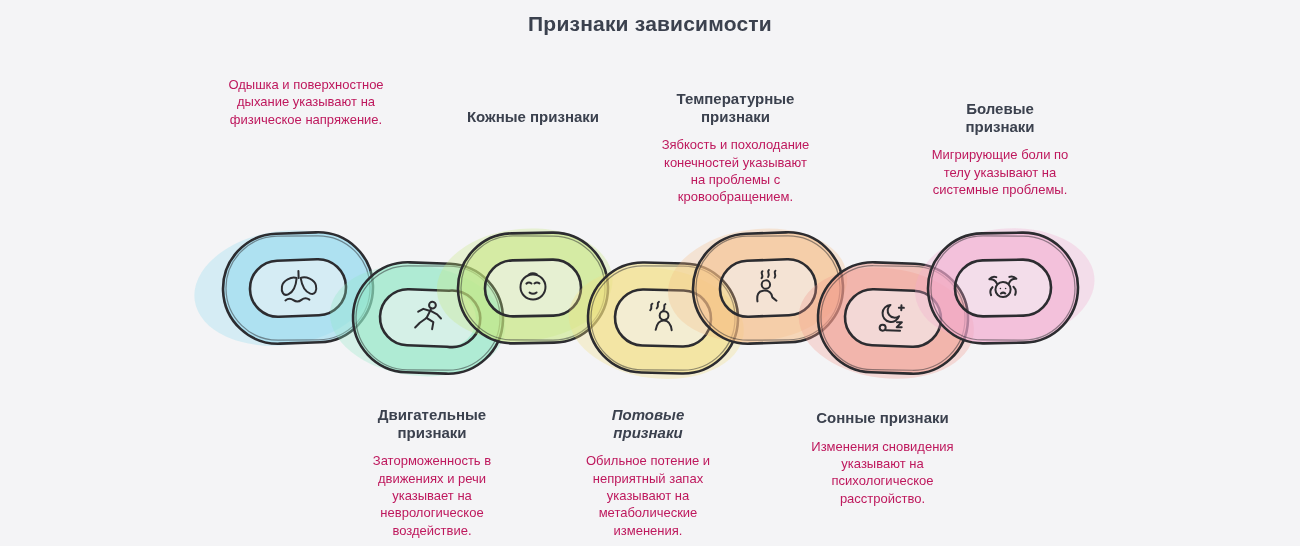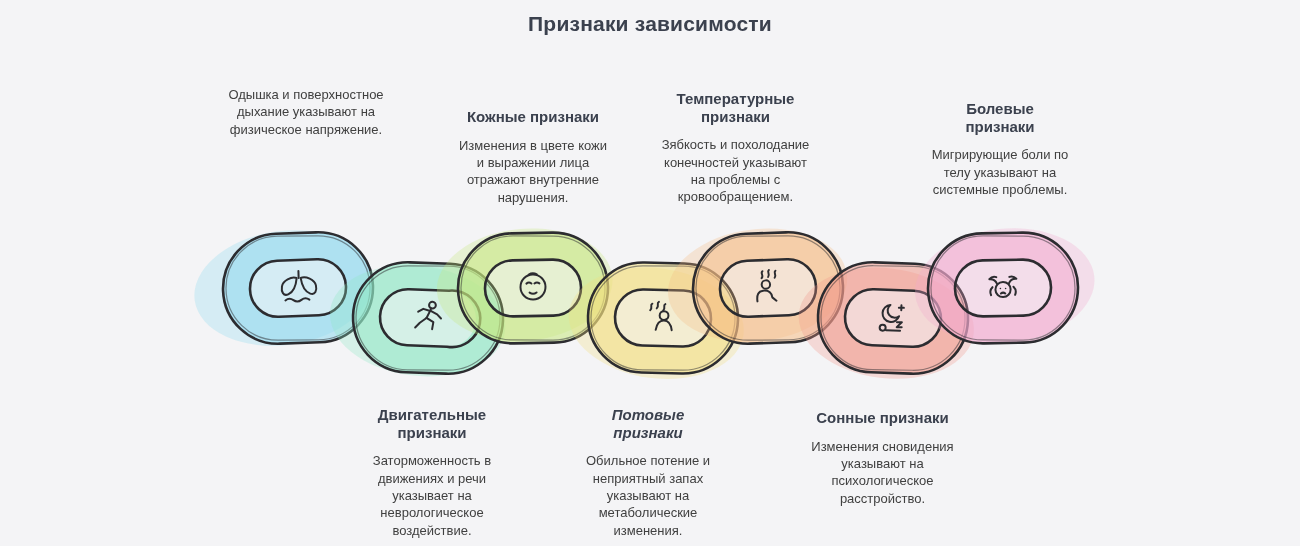--- a/index.html
+++ b/index.html
@@ -12,21 +12,21 @@
     position:absolute;top:12px;left:0;width:100%;margin:0;
     text-align:center;font-size:21px;font-weight:700;color:#3b414e;
     letter-spacing:.2px;
   }
   .tb{position:absolute;text-align:center;}
   .tb h3{
     margin:0 auto 11px;font-size:15px;font-weight:700;color:#3b414e;
     line-height:1.18;
   }
   .tb p{
-    margin:10px auto;font-size:13px;color:#404040;line-height:1.33;
+    margin:0 auto;font-size:13px;color:#be185d;line-height:1.33;
     max-width:158px;
   }
   #t1{left:221px;top:76px;width:170px;}  #t1 h3{max-width:120px;}
   #t2{left:448px;top:108px;width:170px;}
   #t3{left:648px;top:90px;width:175px;}  #t3 h3{max-width:142px;}
   #t4{left:915px;top:100px;width:170px;} #t4 h3{max-width:110px;} #t4 p{max-width:150px;}
   #b1{left:347px;top:406px;width:170px;} #b1 h3{max-width:130px;} #b1 p{max-width:140px;}
   #b2{left:563px;top:406px;width:170px;} #b2 h3{max-width:100px;font-style:italic;} #b2 p{max-width:150px;}
   #b3{left:795px;top:409px;width:175px;} #b3 p{max-width:150px;}
   .chain{position:absolute;left:0;top:0;}
@@ -43,21 +43,20 @@
 
 <div class="canvas">
 
   <h1 class="title">Признаки зависимости</h1>
 
   <section class="tb" id="t1">
     <p>Одышка и поверхностное дыхание указывают на физическое напряжение.</p>
   </section>
   <section class="tb" id="t2">
     <h3>Кожные признаки</h3>
-    <p>Изменения в цвете кожи и выражении лица отражают внутренние нарушения.</p>
   </section>
   <section class="tb" id="t3">
     <h3>Температурные признаки</h3>
     <p>Зябкость и похолодание конечностей указывают на проблемы с кровообращением.</p>
   </section>
   <section class="tb" id="t4">
     <h3>Болевые признаки</h3>
     <p>Мигрирующие боли по телу указывают на системные проблемы.</p>
   </section>
 

